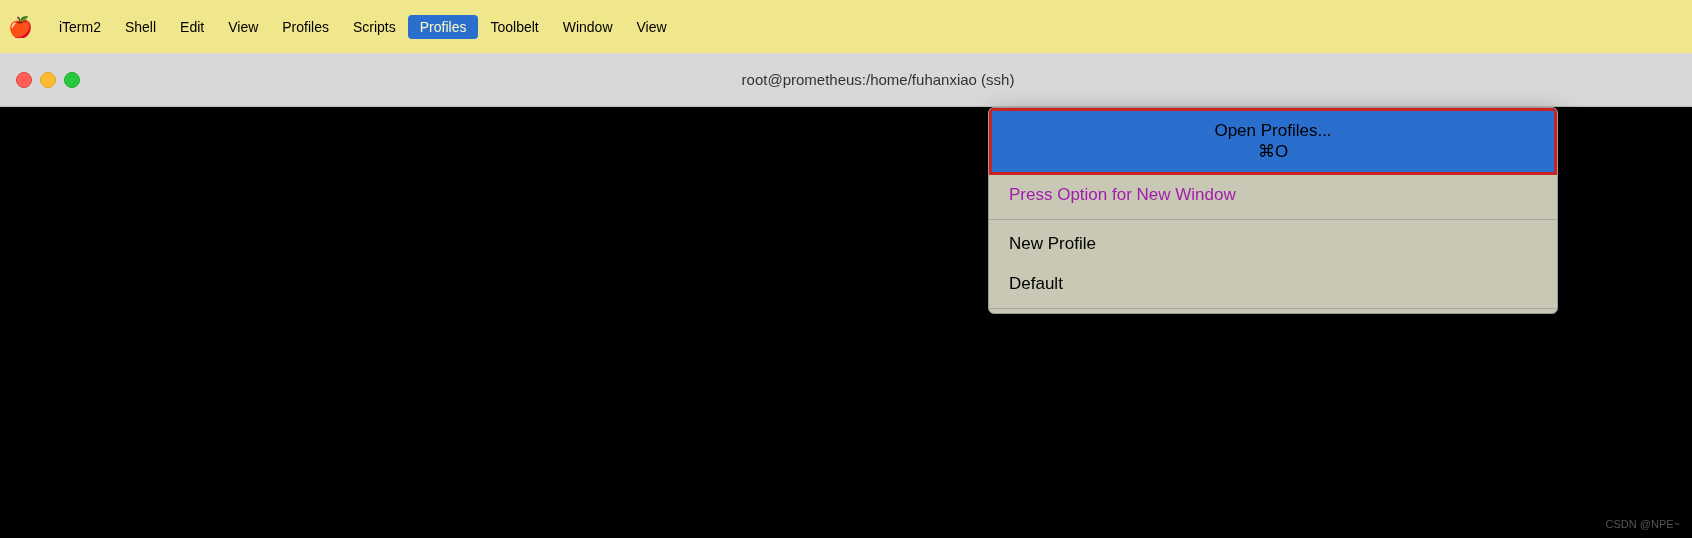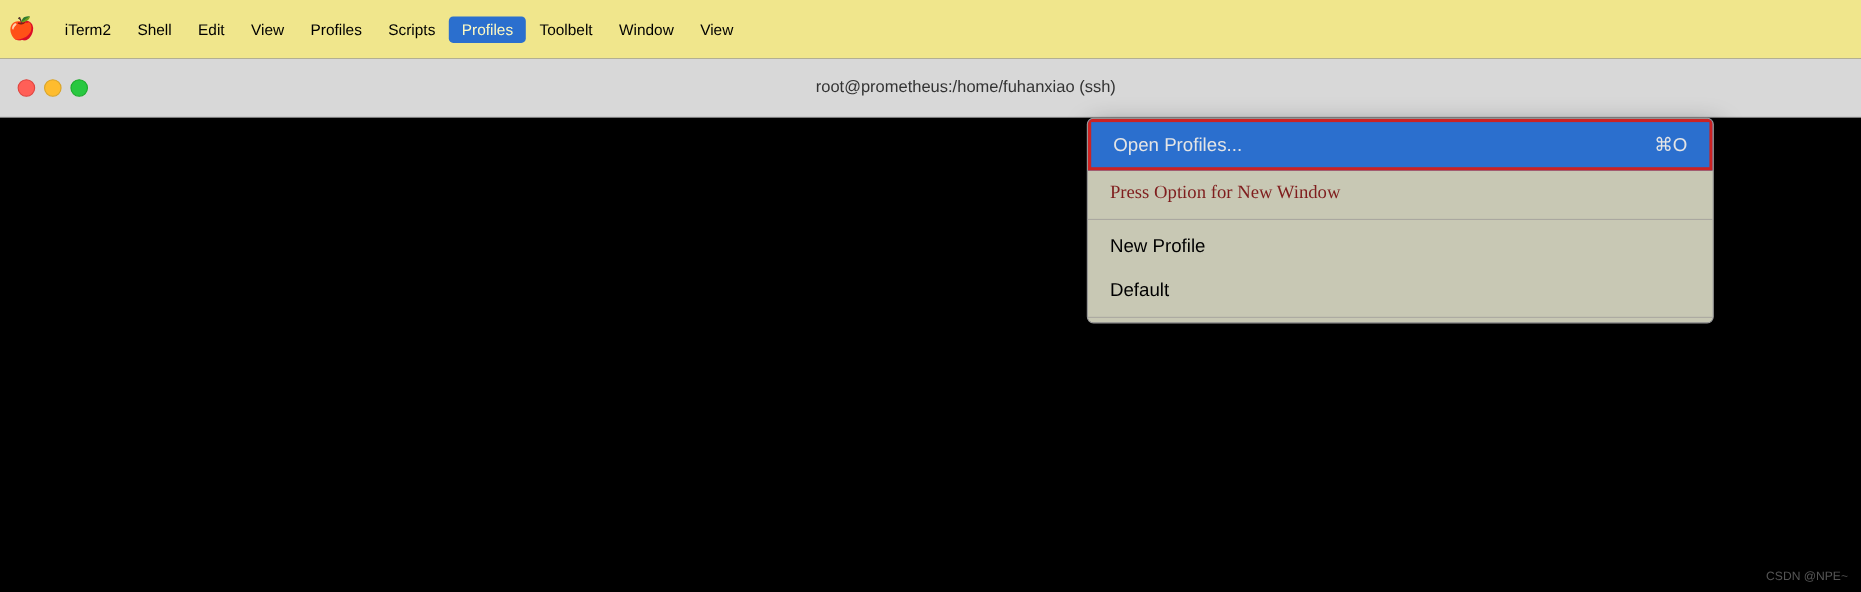--- a/index.html
+++ b/index.html
@@ -107,28 +107,28 @@
       align-items: center;
       justify-content: space-between;
       padding: 10px 20px;
       font-size: 17px;
       cursor: pointer;
       color: #000;
     }
 
     .dropdown-item.highlighted {
       background: #2b6fce;
-      color: #e5e5e5;
+      color: #000000;
       border: 3px solid #cc2222;
+      flex-direction: column;
     }
 
     .dropdown-item.disabled {
-      color: #7f1d1d;
+      color: #a21caf;
       cursor: default;
-      font-family: Liberation Serif, serif;
     }
 
     .dropdown-item .shortcut {
       font-size: 17px;
       color: inherit;
     }
 
     .dropdown-item .arrow {
       font-size: 14px;
     }

